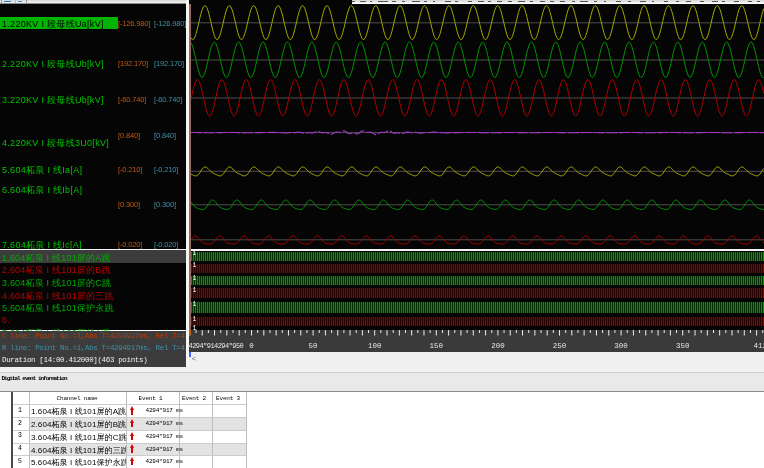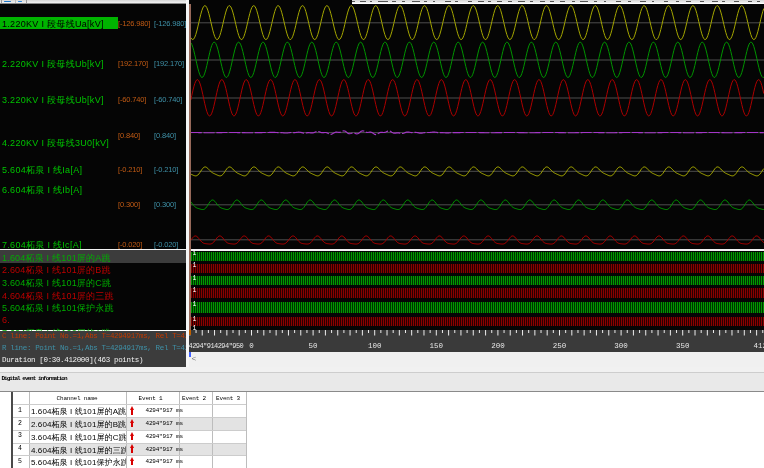--- a/index.html
+++ b/index.html
@@ -121,21 +121,21 @@
 <div style="position:absolute;left:192.6px;top:287.2px;font:6.5px 'Liberation Mono';color:#fff">1</div>
 <div style="position:absolute;left:190.6px;top:302.4px;width:573.4px;height:10.9px;background:repeating-linear-gradient(90deg,#009800 0px,#009800 0.95px,#003000 0.95px,#003000 2px)"></div>
 <div style="position:absolute;left:192.6px;top:301.2px;font:6.5px 'Liberation Mono';color:#fff">1</div>
 <div style="position:absolute;left:190.6px;top:317.0px;width:573.4px;height:9.2px;background:repeating-linear-gradient(90deg,#880000 0px,#880000 0.95px,#280000 0.95px,#280000 2px)"></div>
 <div style="position:absolute;left:192.6px;top:315.8px;font:6.5px 'Liberation Mono';color:#fff">1</div>
 <div style="position:absolute;left:192.6px;top:325.40000000000003px;font:6.5px 'Liberation Mono';color:#fff">1</div>
 
   <div style="position:absolute;left:0;top:330.6px;width:187px;height:36px;background:#3c3c3c"></div>
   <div class="st" style="top:331.8px;color:#c03a00">C line: Point No.=1,Abs T=4294917ms,  Rel T=42949</div>
   <div class="st" style="top:344.1px;color:#3f91a8">R line: Point No.=1,Abs T=4294917ms,  Rel T=42949</div>
-  <div class="st" style="top:356.4px;color:#f0f0f0">Duration [0:30.412000](463 points)</div>
+  <div class="st" style="top:356.4px;color:#f0f0f0">Duration [14:00.412000](463 points)</div>
 
   <svg style="position:absolute;left:188px;top:330px" width="576" height="22" viewBox="0 0 576 22">
   <rect x="0" y="0" width="576" height="22" fill="#3a3a3a"></rect>
   <line x1="1.90" y1="0" x2="1.90" y2="5.5" stroke="#ececec" stroke-width="1"></line>
 <line x1="8.06" y1="0" x2="8.06" y2="3.0" stroke="#ececec" stroke-width="1"></line>
 <line x1="14.22" y1="0" x2="14.22" y2="5.5" stroke="#ececec" stroke-width="1"></line>
 <line x1="20.38" y1="0" x2="20.38" y2="3.0" stroke="#ececec" stroke-width="1"></line>
 <line x1="26.54" y1="0" x2="26.54" y2="5.5" stroke="#ececec" stroke-width="1"></line>
 <line x1="32.70" y1="0" x2="32.70" y2="3.0" stroke="#ececec" stroke-width="1"></line>
 <line x1="38.86" y1="0" x2="38.86" y2="5.5" stroke="#ececec" stroke-width="1"></line>

